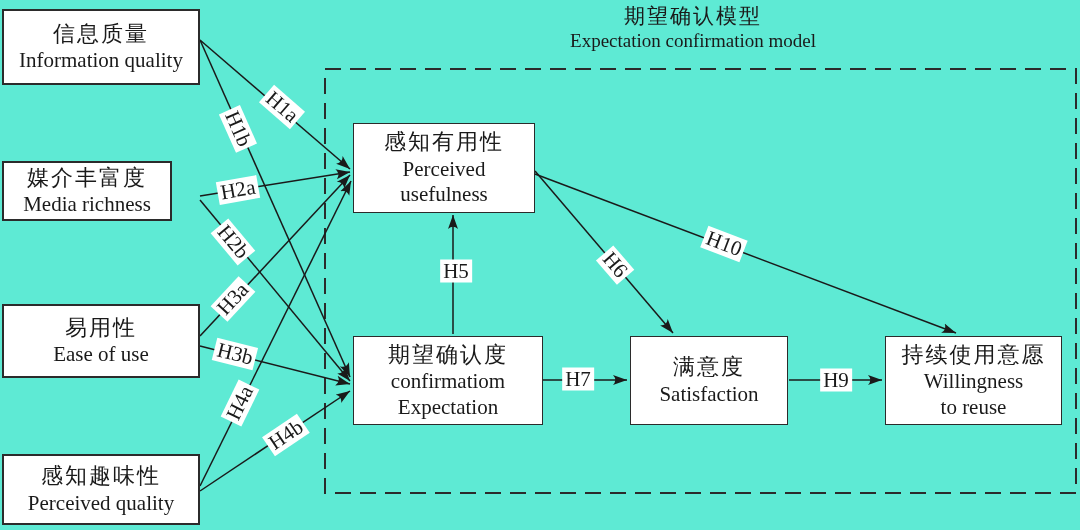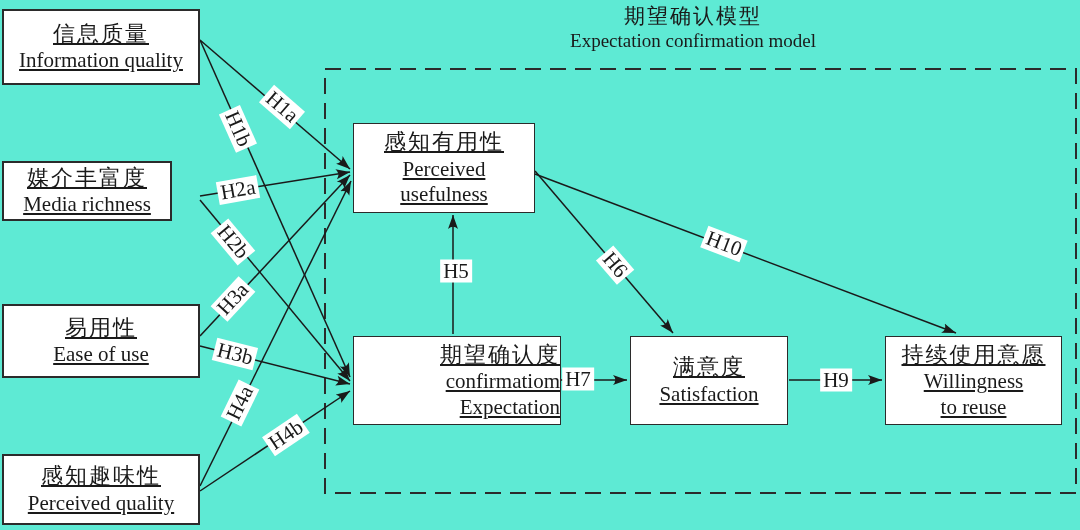--- a/index.html
+++ b/index.html
@@ -20,21 +20,20 @@
   .box {
     position: absolute;
     background: #ffffff;
     border: 2px solid #2b2b2b;
     display: flex;
     flex-direction: column;
     align-items: center;
     justify-content: center;
     text-align: center;
     box-sizing: border-box;
-    text-decoration: underline;
   }
   .box.inner { border-width: 1.6px; }
   .zh { font-size: 22px; letter-spacing: 2px; line-height: 1.3; white-space: nowrap; }
   .en { font-size: 21px; line-height: 1.22; white-space: nowrap; }
   .title-wrap {
     position: absolute;
     left: 693px; top: 2px;
     transform: translateX(-50%);
     text-align: center;
     white-space: nowrap;
@@ -101,21 +100,21 @@
     <div class="zh">感知趣味性</div>
     <div class="en">Perceived quality</div>
   </div>
 
   <div class="box inner" style="left:353px; top:123px; width:182px; height:90px;">
     <div class="zh">感知有用性</div>
     <div class="en">Perceived</div>
     <div class="en">usefulness</div>
   </div>
 
-  <div class="box inner" style="left:353px; top:336px; width:208px; height:89px;align-items:flex-end;">
+  <div class="box inner" style="left:353px; top:336px; width:190px; height:89px;">
     <div class="zh">期望确认度</div>
     <div class="en">confirmatiom</div>
     <div class="en">Expectation</div>
   </div>
 
   <div class="box inner" style="left:630px; top:336px; width:158px; height:89px;">
     <div class="zh">满意度</div>
     <div class="en">Satisfaction</div>
   </div>
 

